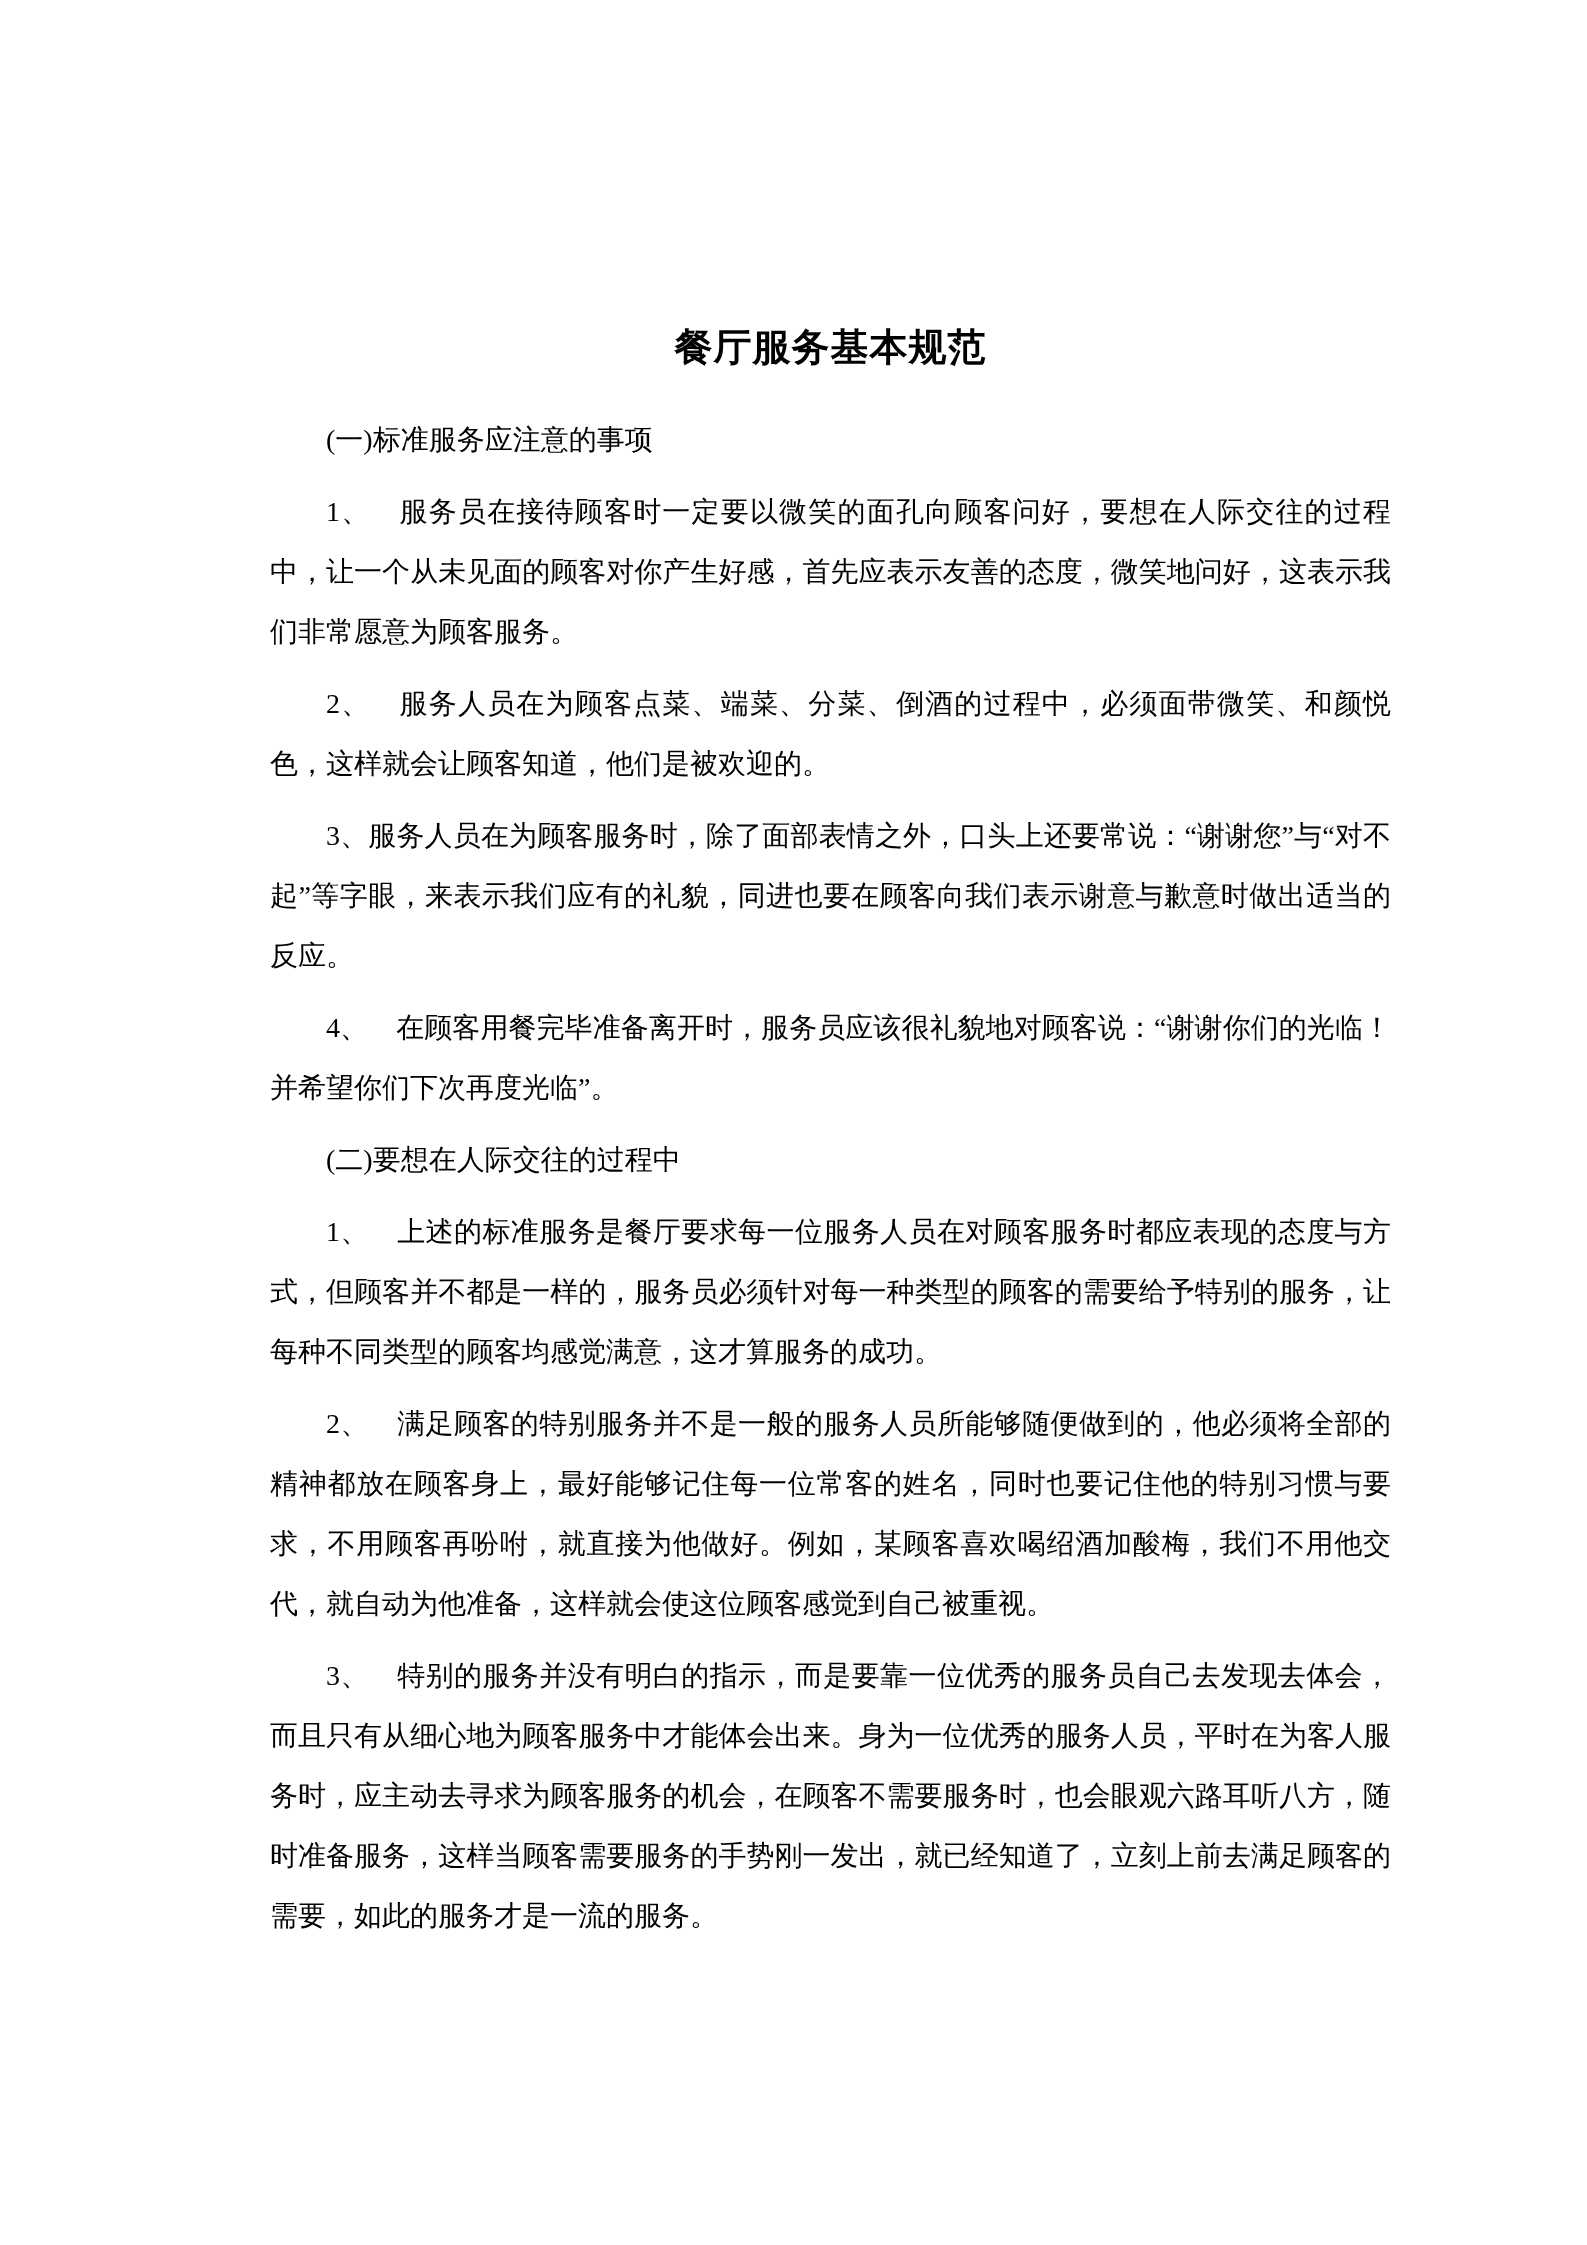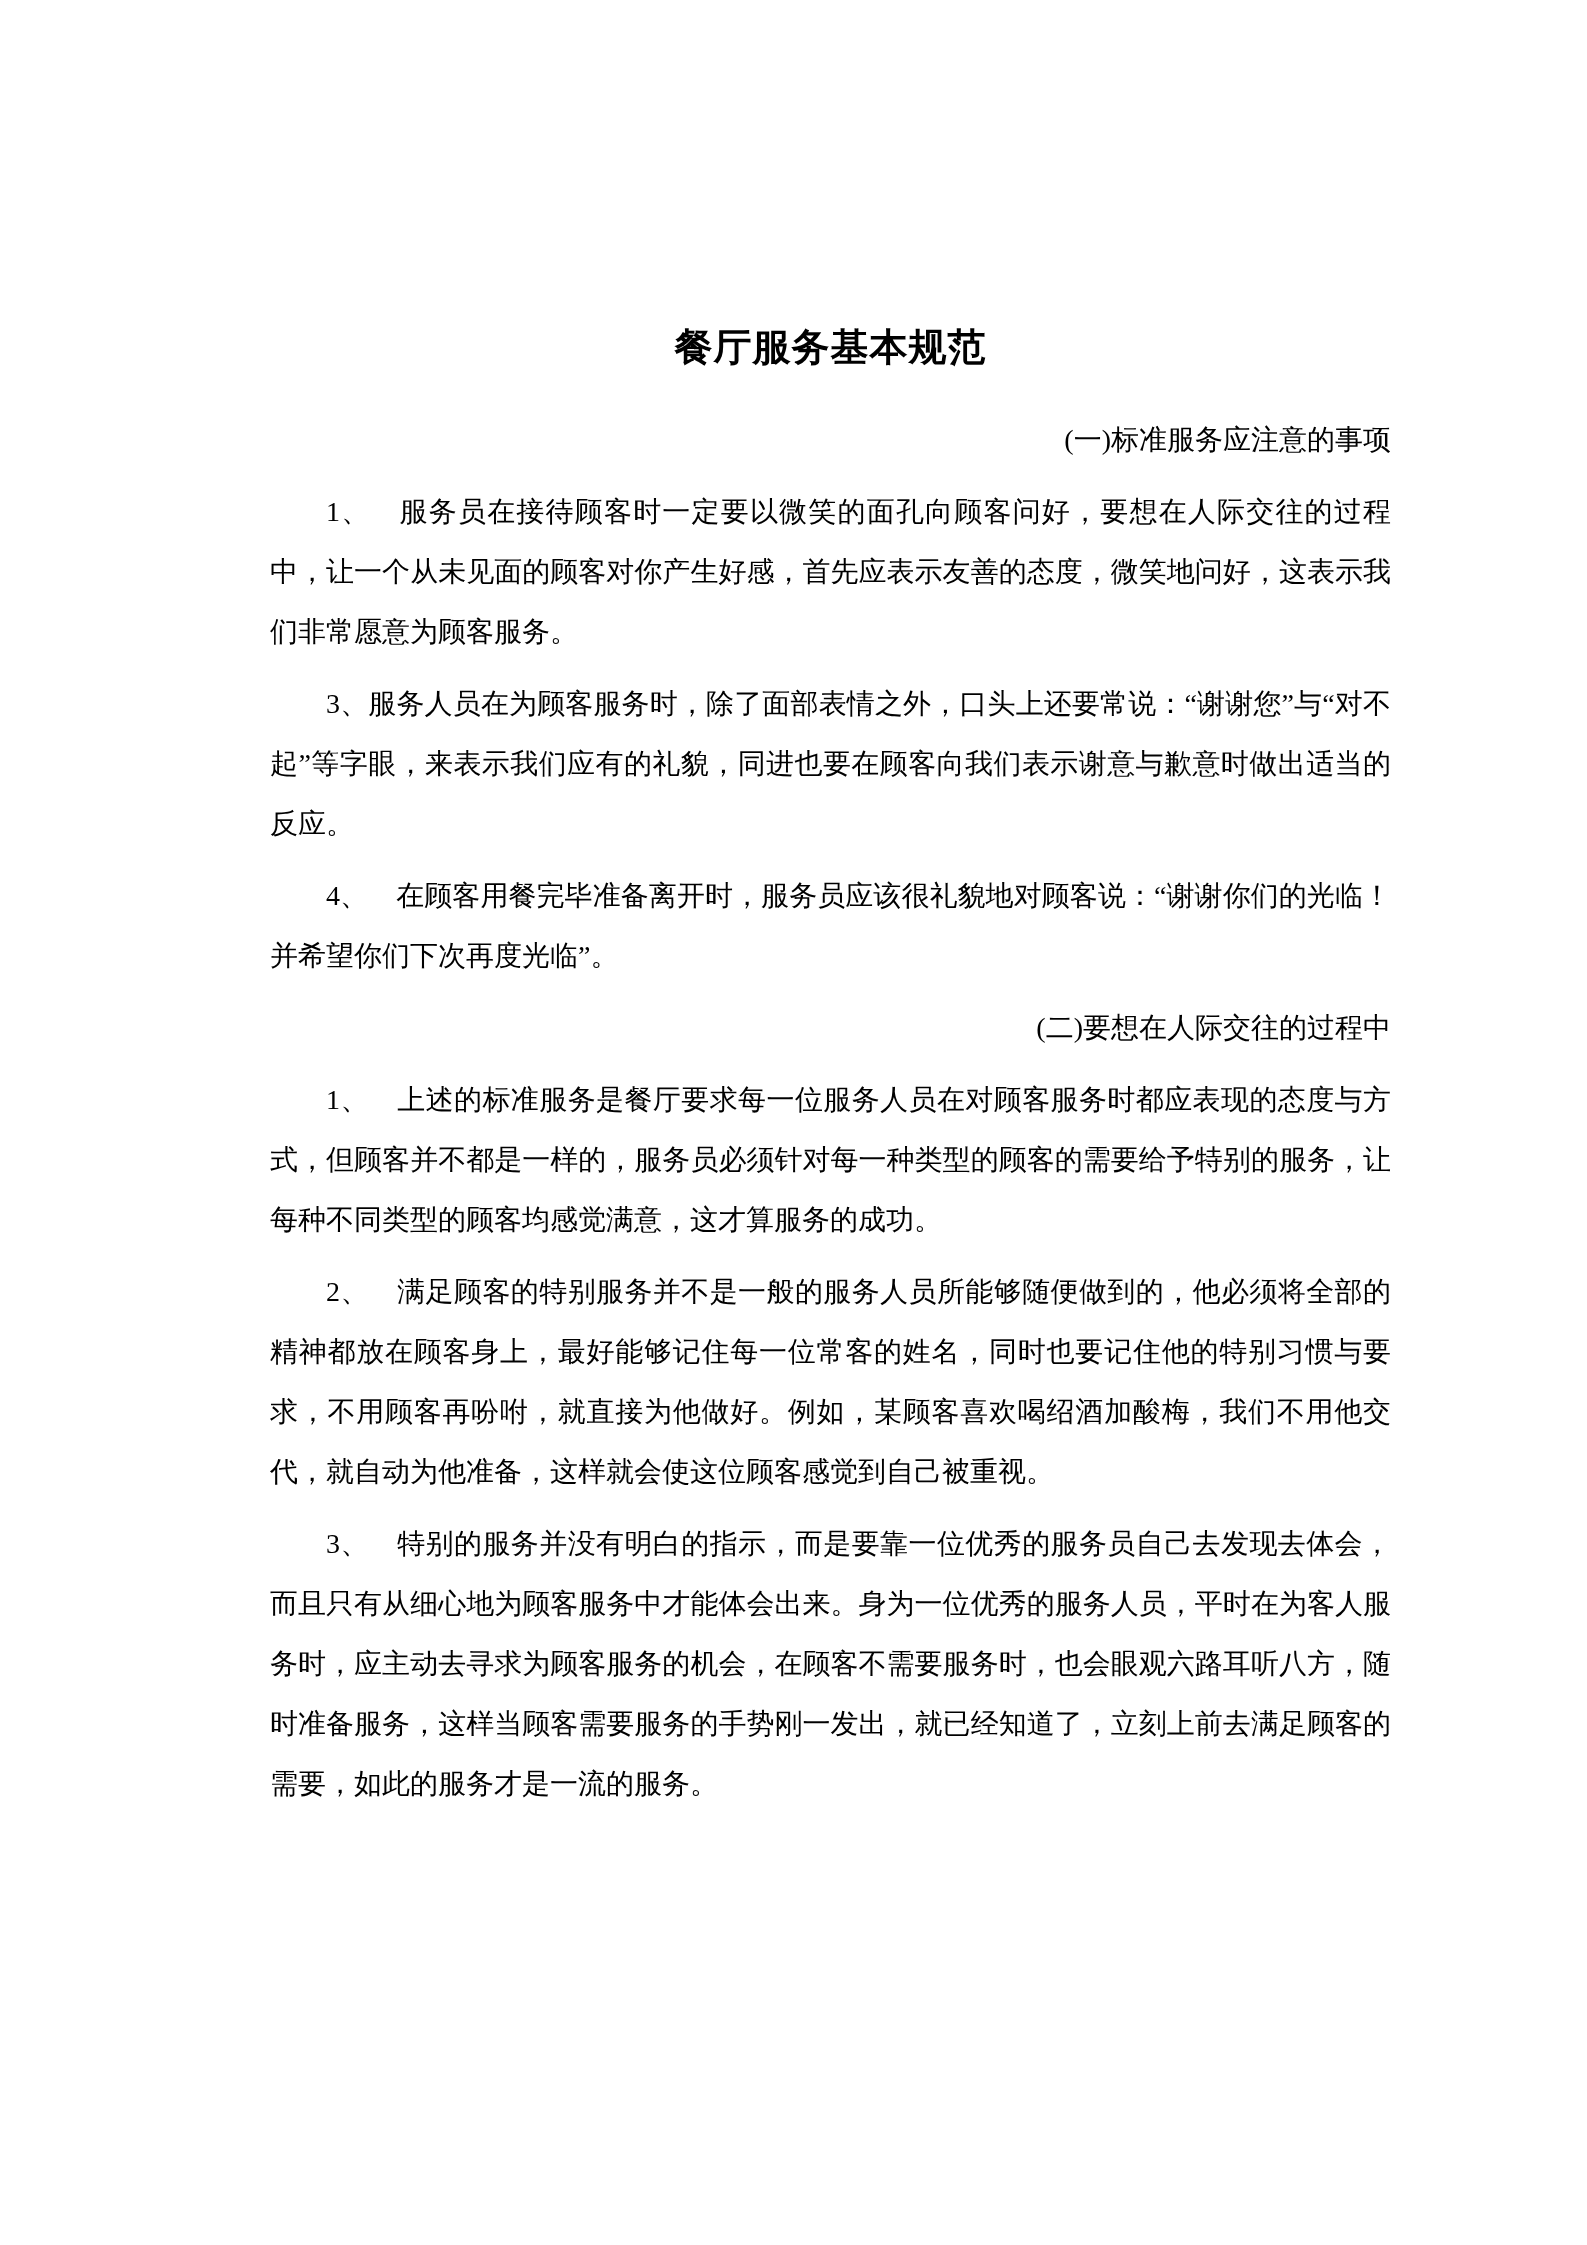--- a/index.html
+++ b/index.html
@@ -19,40 +19,41 @@
     font-weight: bold;
     text-align: center;
     line-height: 60px;
     margin-bottom: 33px;
     letter-spacing: 1px;
   }
   .section-heading {
     font-size: 28px;
     line-height: 60px;
     text-indent: 2em;
-    text-align: right;
+    text-align: left;
   }
   .para {
     font-size: 28px;
     line-height: 60px;
     text-indent: 2em;
     text-align: justify;
   }
 </style>
 </head>
 <body>
 
 <div class="page">
 
   <h1 class="doc-title">餐厅服务基本规范</h1>
 
   <p class="section-heading">(一)标准服务应注意的事项</p>
 
   <p class="para">1、　服务员在接待顾客时一定要以微笑的面孔向顾客问好，要想在人际交往的过程中，让一个从未见面的顾客对你产生好感，首先应表示友善的态度，微笑地问好，这表示我们非常愿意为顾客服务。</p>
 
+  <p class="para">2、　服务人员在为顾客点菜、端菜、分菜、倒酒的过程中，必须面带微笑、和颜悦色，这样就会让顾客知道，他们是被欢迎的。</p>
 
   <p class="para">3、服务人员在为顾客服务时，除了面部表情之外，口头上还要常说：“谢谢您”与“对不起”等字眼，来表示我们应有的礼貌，同进也要在顾客向我们表示谢意与歉意时做出适当的反应。</p>
 
   <p class="para">4、　在顾客用餐完毕准备离开时，服务员应该很礼貌地对顾客说：“谢谢你们的光临！并希望你们下次再度光临”。</p>
 
   <p class="section-heading">(二)要想在人际交往的过程中</p>
 
   <p class="para">1、　上述的标准服务是餐厅要求每一位服务人员在对顾客服务时都应表现的态度与方式，但顾客并不都是一样的，服务员必须针对每一种类型的顾客的需要给予特别的服务，让每种不同类型的顾客均感觉满意，这才算服务的成功。</p>
 
   <p class="para">2、　满足顾客的特别服务并不是一般的服务人员所能够随便做到的，他必须将全部的精神都放在顾客身上，最好能够记住每一位常客的姓名，同时也要记住他的特别习惯与要求，不用顾客再吩咐，就直接为他做好。例如，某顾客喜欢喝绍酒加酸梅，我们不用他交代，就自动为他准备，这样就会使这位顾客感觉到自己被重视。</p>

